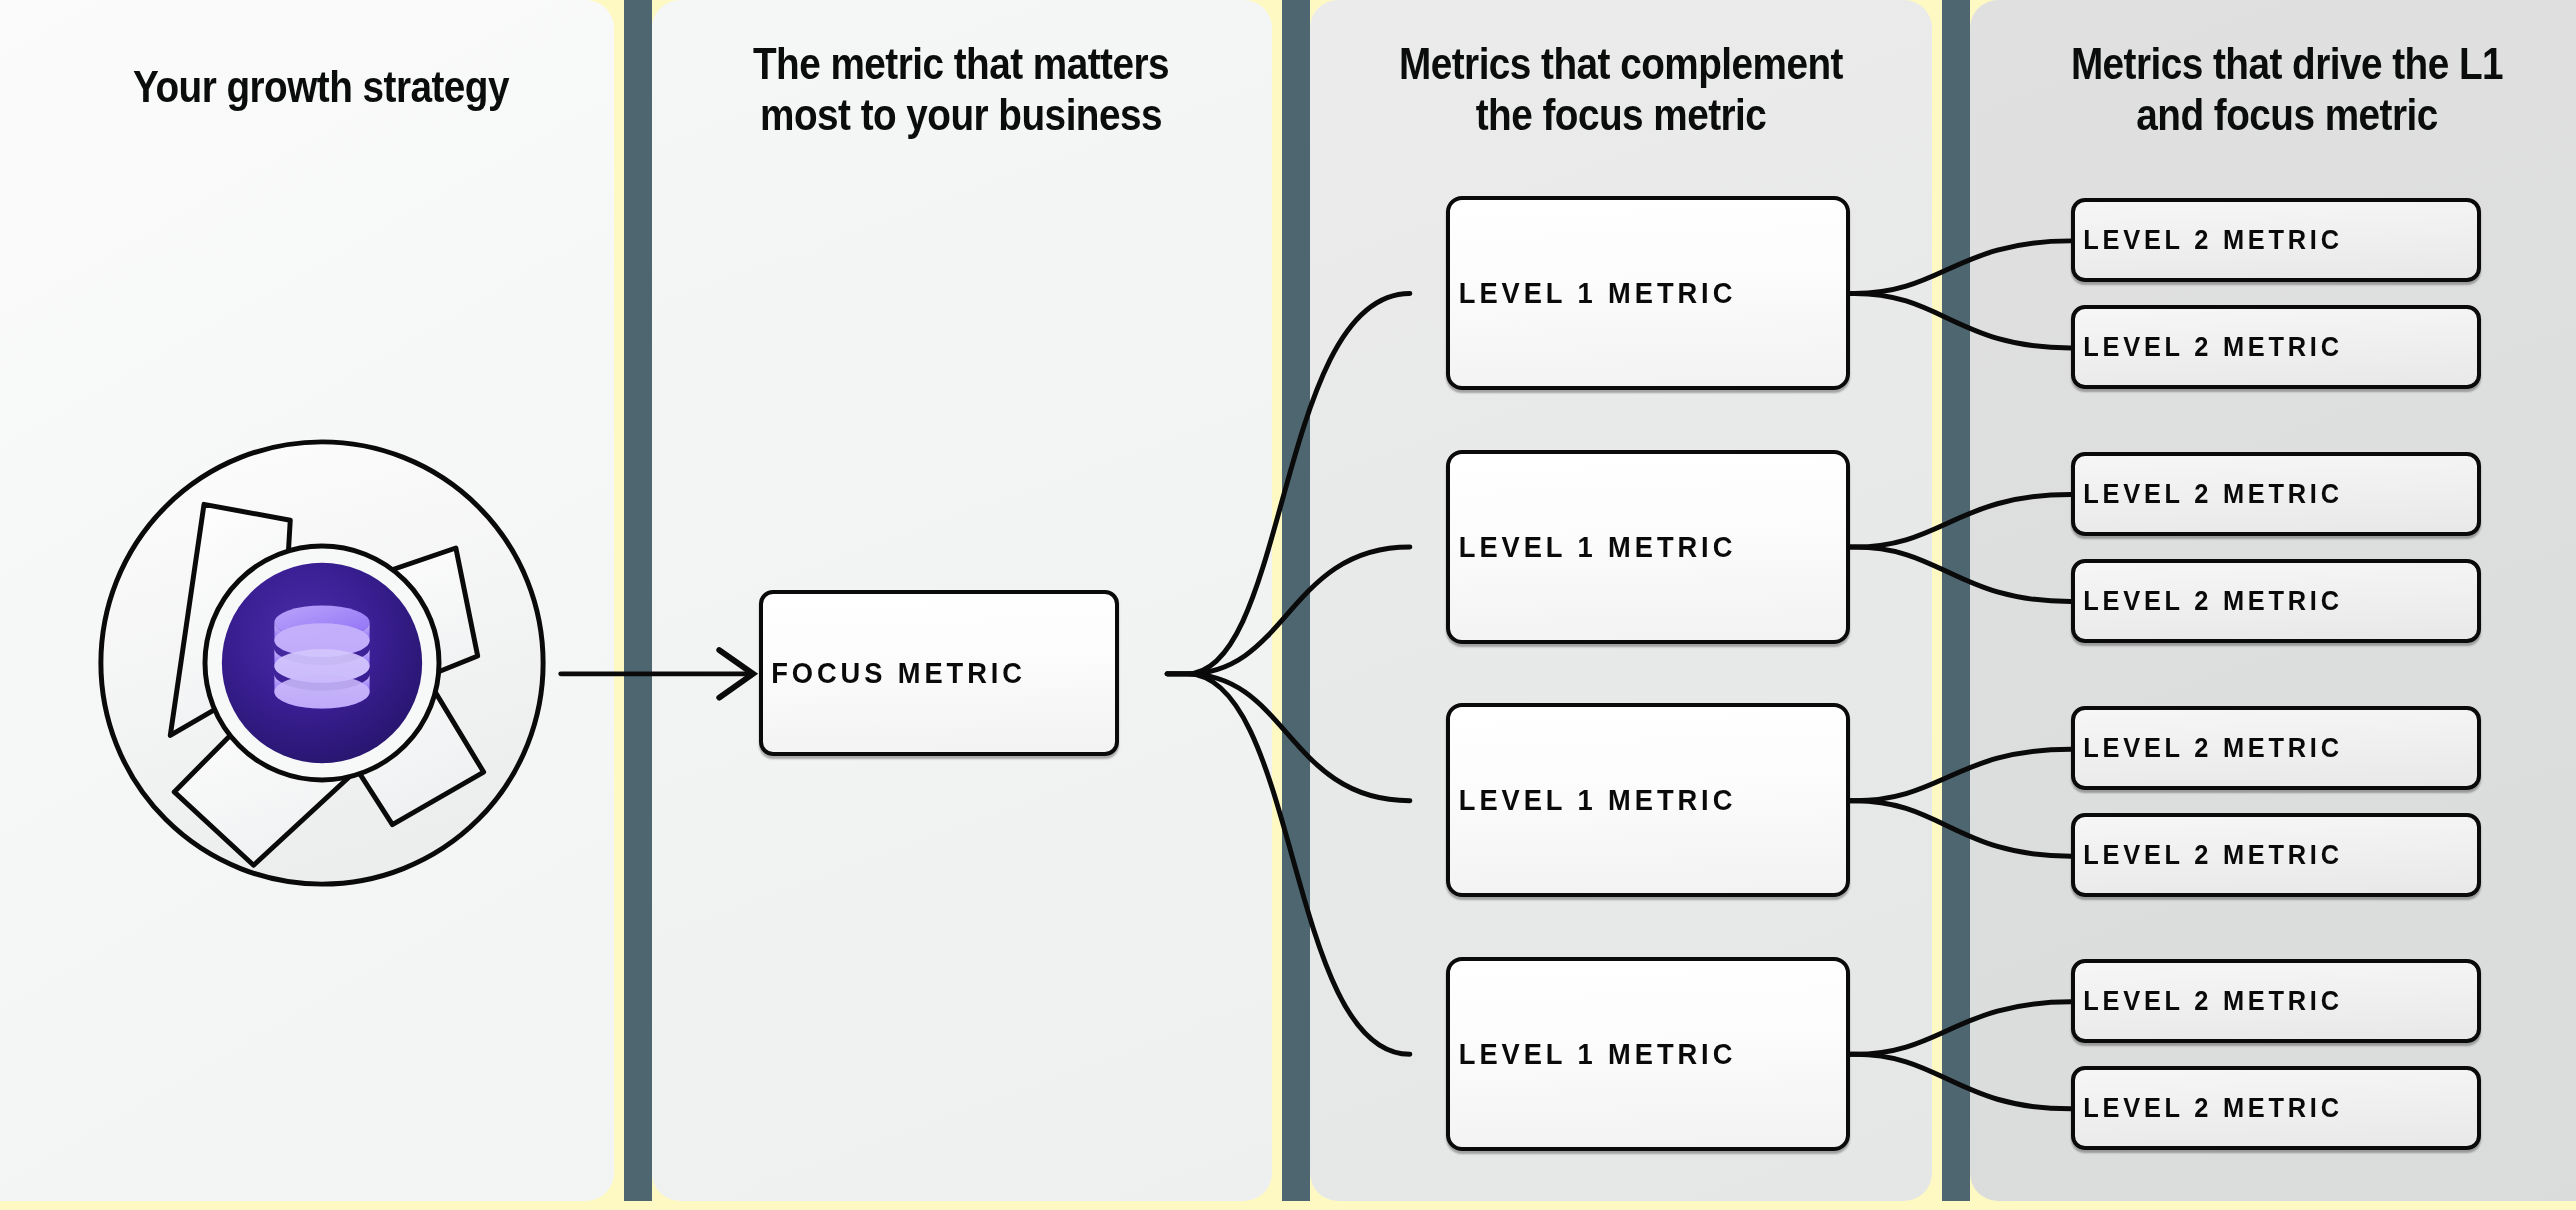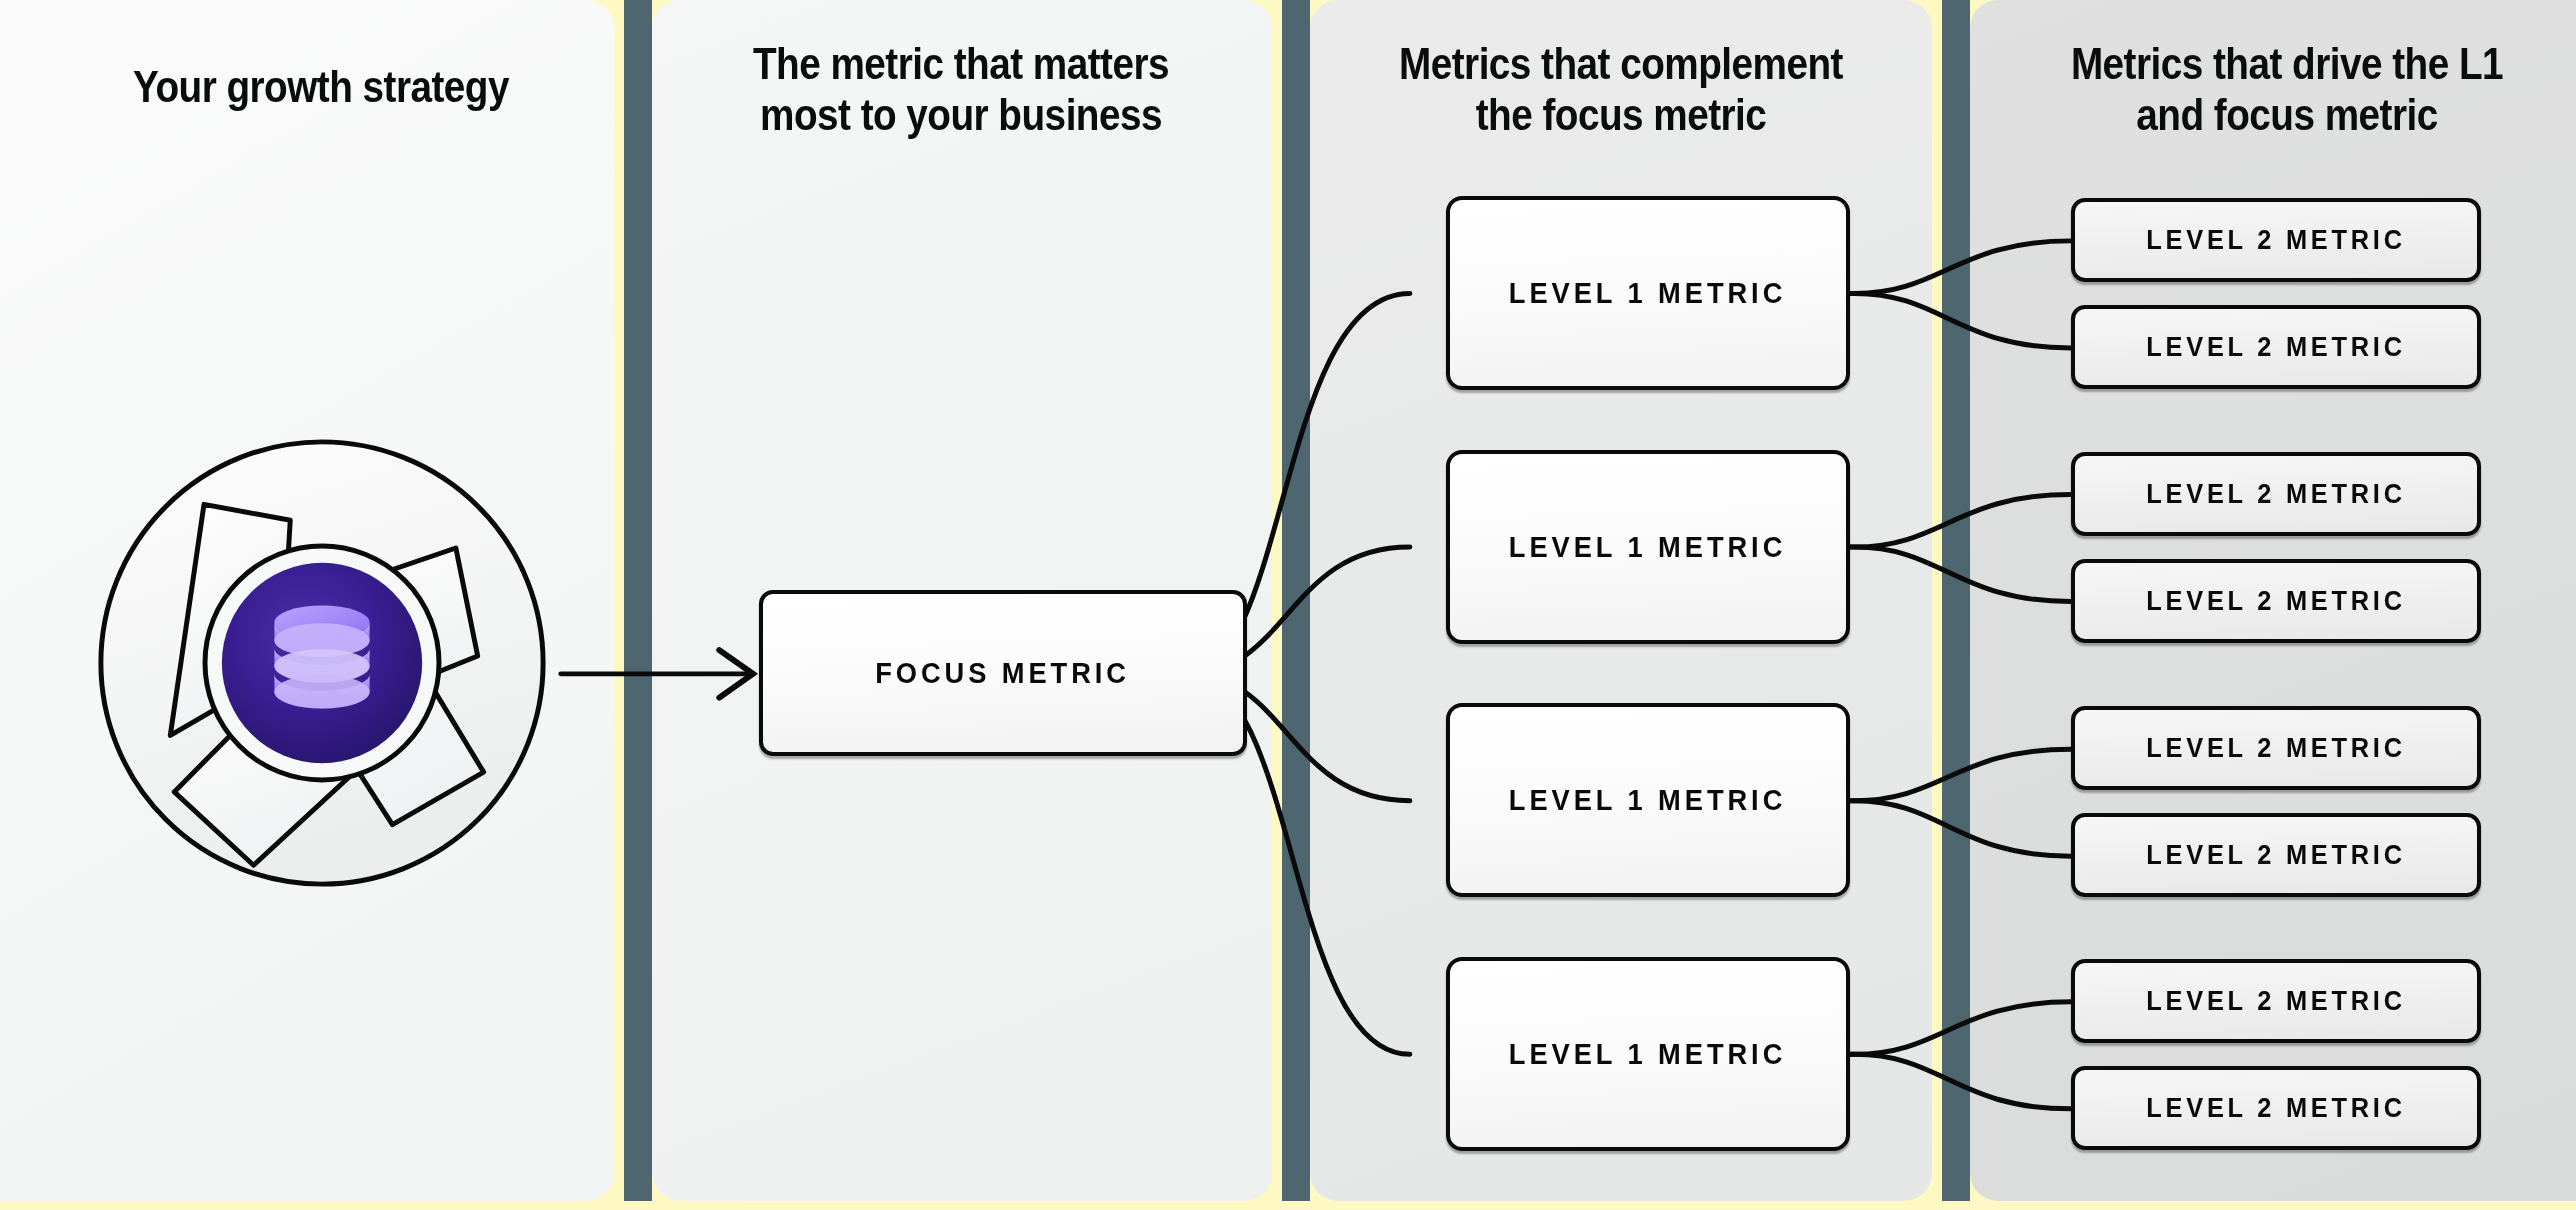--- a/index.html
+++ b/index.html
@@ -81,38 +81,37 @@
   #title-3 { left: 1310px; top: 38px; width: 622px; }
   #title-4 { left: 1970px; top: 38px; width: 634px; }
 
   
   .metric-box {
     position: absolute;
     box-sizing: border-box;
     border: 4px solid #0a0a0a;
     display: flex;
     align-items: center;
-    justify-content: center;
     background: linear-gradient(178deg, #ffffff 0%, #fcfcfc 42%, #f2f2f2 100%);
     box-shadow: 0 3px 2px rgba(0,0,0,0.30);
   }
   .metric-label {
     font-family: "Liberation Sans", sans-serif;
     font-weight: 700;
     font-size: 29px;
     letter-spacing: 4.2px;
     color: #0a0a0a;
     white-space: nowrap;
     transform: scaleX(0.94);
   }
 
   #focus-metric-box {
     left: 759px;
     top: 590px;
-    width: 488px;
+    width: 360px;
     height: 166px;
     border-radius: 14px;
   }
 
   .l1-box {
     left: 1410px;
     width: 404px;
     height: 194px;
     border-radius: 16px;
     margin-left: 36px;

